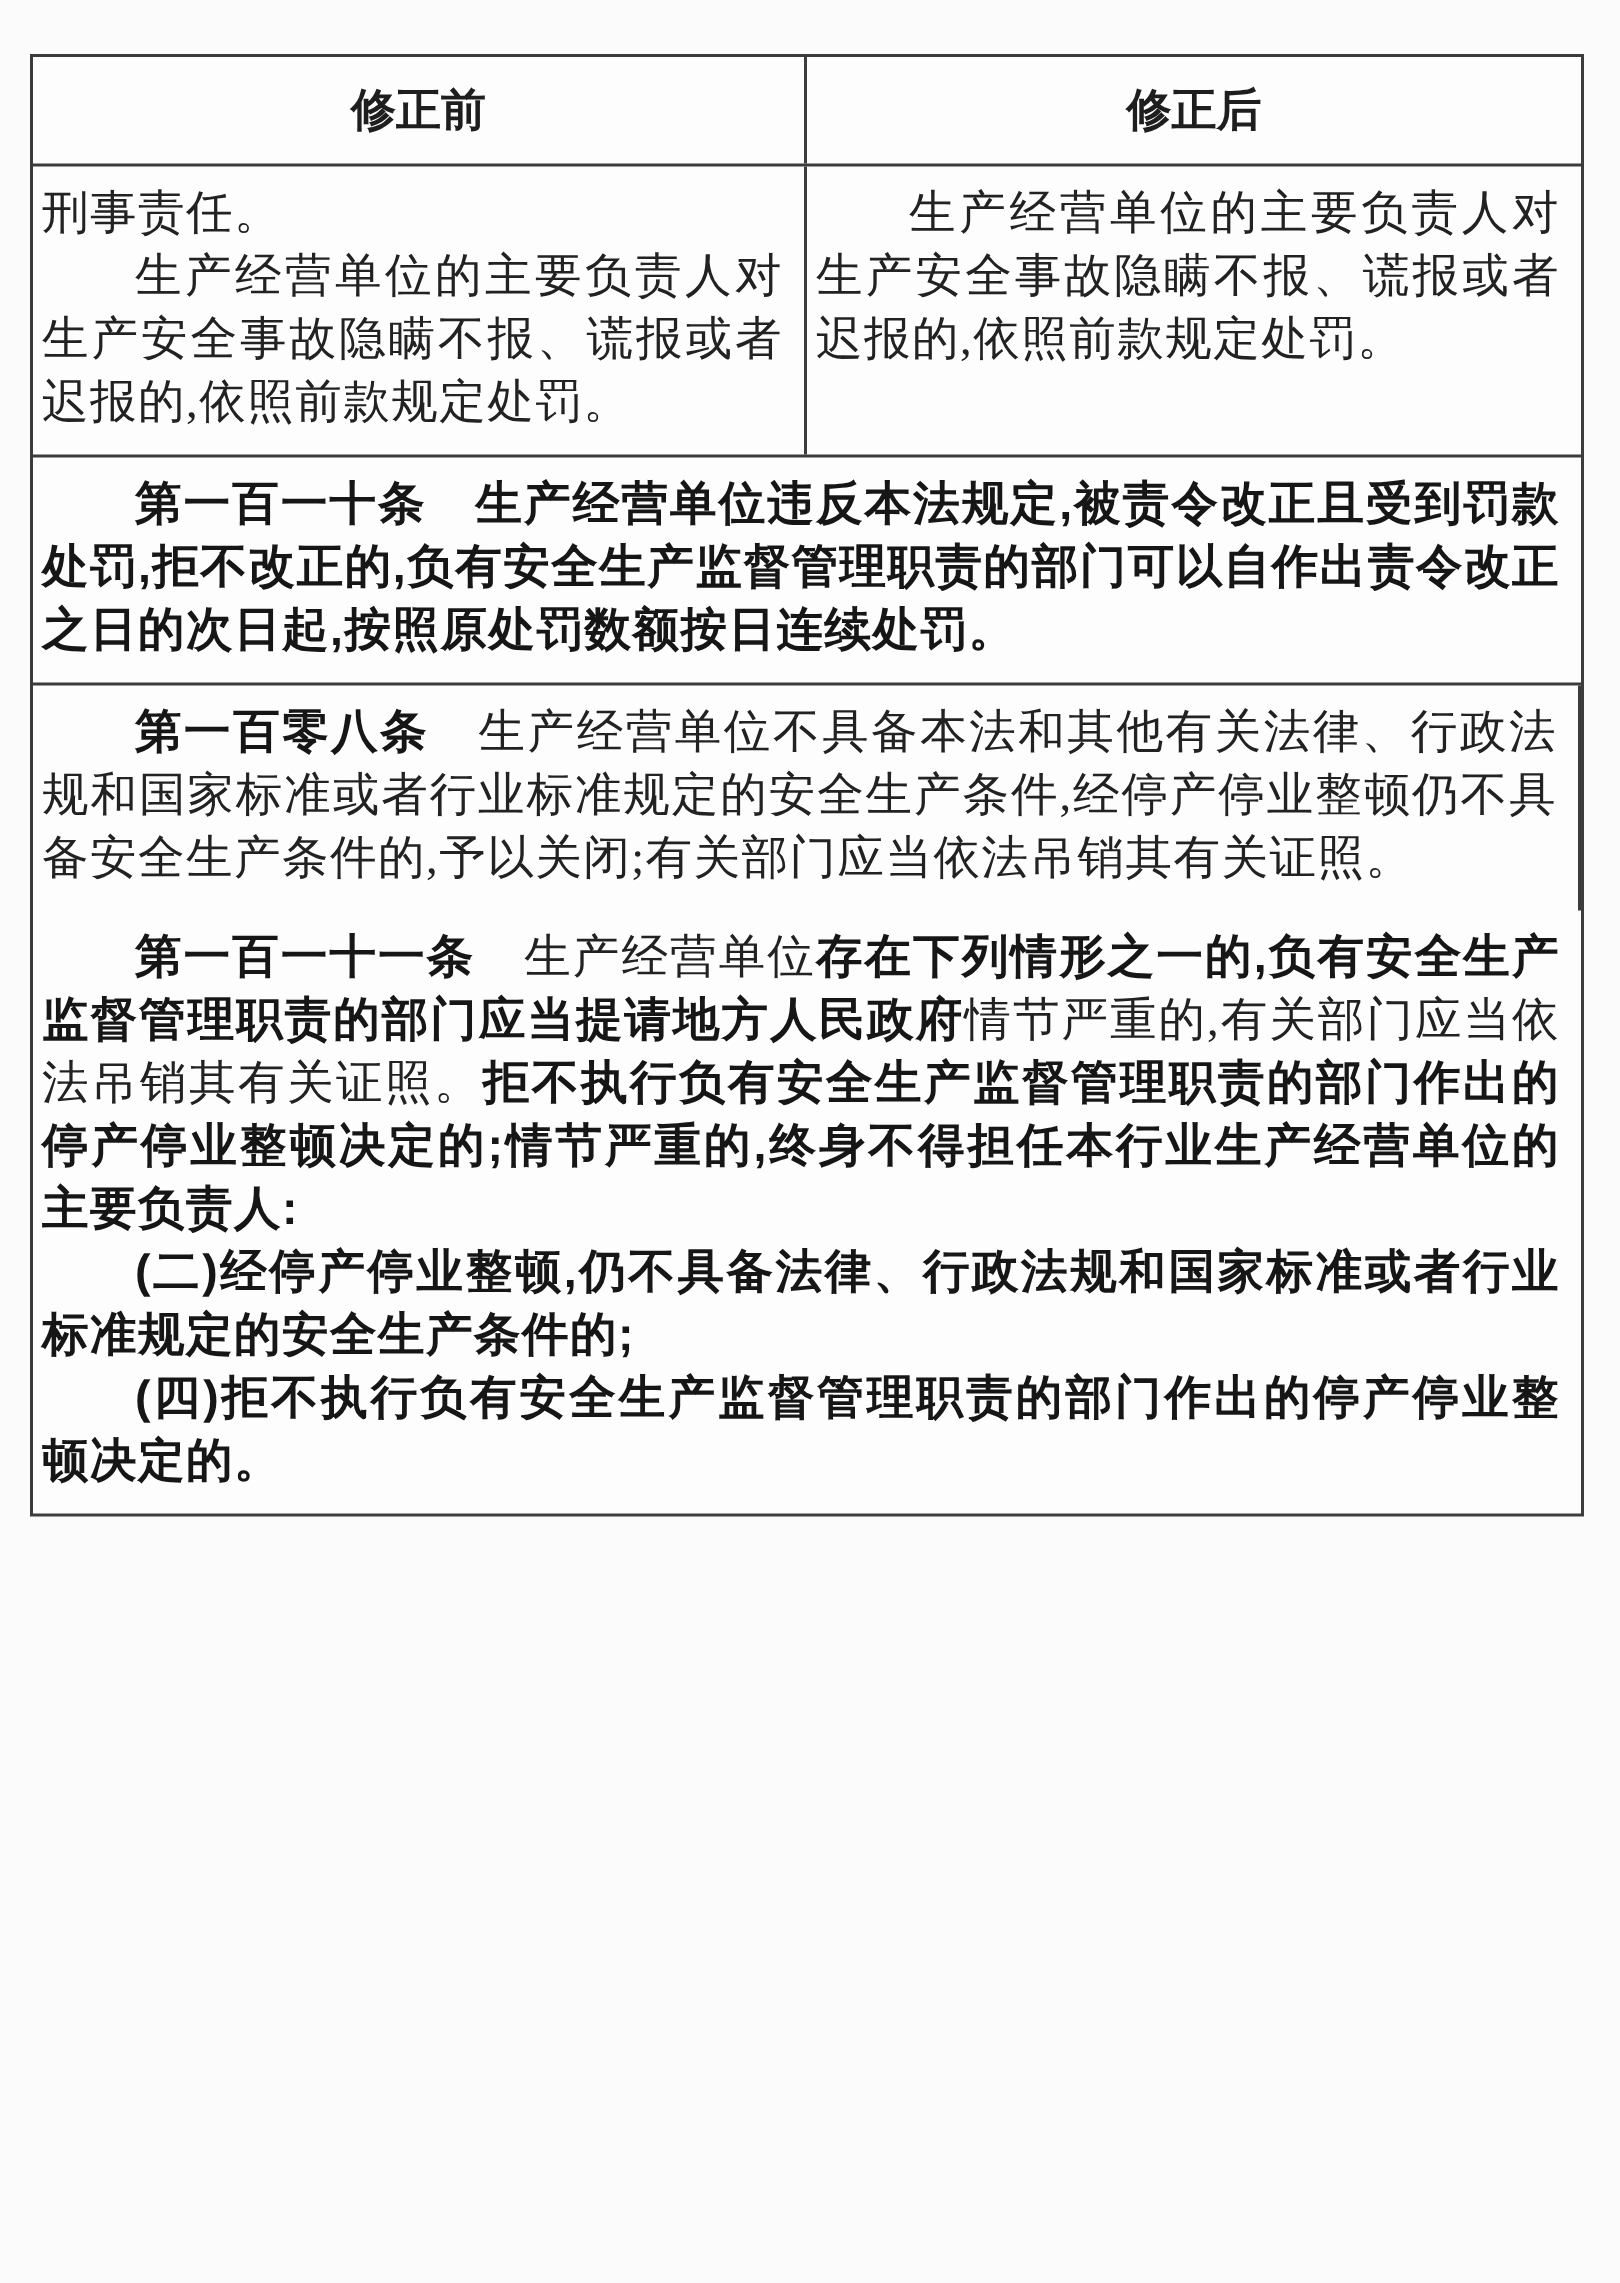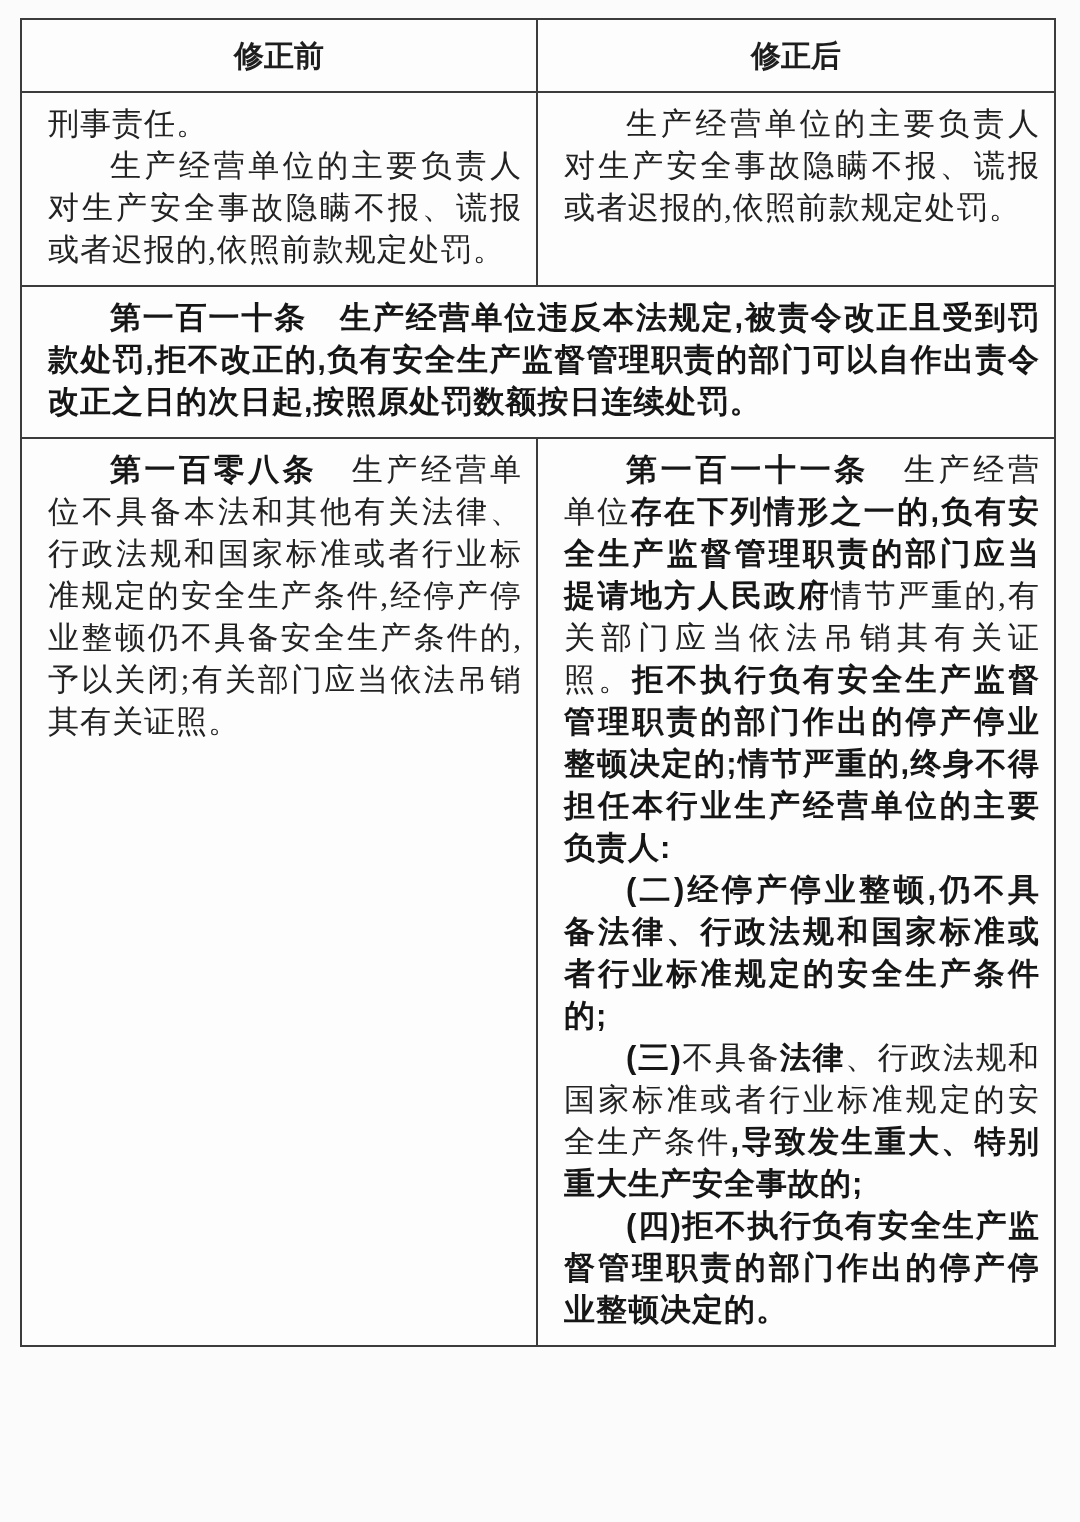--- a/index.html
+++ b/index.html
@@ -6,21 +6,21 @@
     margin: 0;
     padding: 0;
     background: #fbfbfb;
     width: 1080px;
     height: 1522px;
     overflow: hidden;
   }
   .page {
     position: absolute;
     left: 20px;
-    top: 18px;
+    top: 36px;
     width: 1036px;
     box-sizing: border-box;
     border: 2px solid #3c3c3c;
     background: #fdfdfd;
     color: #1e1e1e;
   }
   .thead {
     display: flex;
     border-bottom: 2px solid #3c3c3c;
   }
@@ -36,25 +36,26 @@
   }
   .th.first {
     border-right: 2px solid #3c3c3c;
   }
   .trow {
     display: flex;
     border-bottom: 2px solid #3c3c3c;
   }
   .trow.last {
     border-bottom: none;
+    flex-direction: column;
   }
   .td {
     flex: 1 1 50%;
     box-sizing: border-box;
-    padding: 10px 14px 14px 26px;
+    padding: 10px 14px 14px 6px;
     font-family: "Liberation Serif", "DejaVu Serif", serif;
     font-size: 31px;
     line-height: 42px;
     text-align: justify;
     text-align-last: left;
     letter-spacing: 1px;
   }
   .td.first {
     border-right: 2px solid #3c3c3c;
   }
@@ -100,18 +101,17 @@
       </div>
   </div>
 
   <div class="trow last">
     <div class="td first">
         <p class="indent"><span class="seg-b">第一百零八条　</span><span class="seg-r">生产经营单位不具备本法和其他有关法律、行政法规和国家标准或者行业标准规定的安全生产条件,经停产停业整顿仍不具备安全生产条件的,予以关闭;有关部门应当依法吊销其有关证照。</span></p>
       </div>
     <div class="td">
         <p class="indent"><span class="seg-b">第一百一十一条　</span><span class="seg-r">生产经营单位</span><span class="seg-b">存在下列情形之一的,负有安全生产监督管理职责的部门应当提请地方人民政府</span><span class="seg-r">情节严重的,有关部门应当依法吊销其有关证照。</span><span class="seg-b">拒不执行负有安全生产监督管理职责的部门作出的停产停业整顿决定的;情节严重的,终身不得担任本行业生产经营单位的主要负责人:</span></p>
         <p class="indent"><span class="seg-b">(二)经停产停业整顿,仍不具备法律、行政法规和国家标准或者行业标准规定的安全生产条件的;</span></p>
-        <p class="indent"><span class="seg-b">(三)</span><span class="seg-r">不具备</span><span class="seg-b">法律</span><span class="seg-r">、行政法规和国家标准或者行业标准规定的安全生产条件</span><span class="seg-b">,导致发生重大、特别重大生产安全事故的;</span></p>
         <p class="indent"><span class="seg-b">(四)拒不执行负有安全生产监督管理职责的部门作出的停产停业整顿决定的。</span></p>
       </div>
   </div>
 
 </div>
 
 </body></html>

